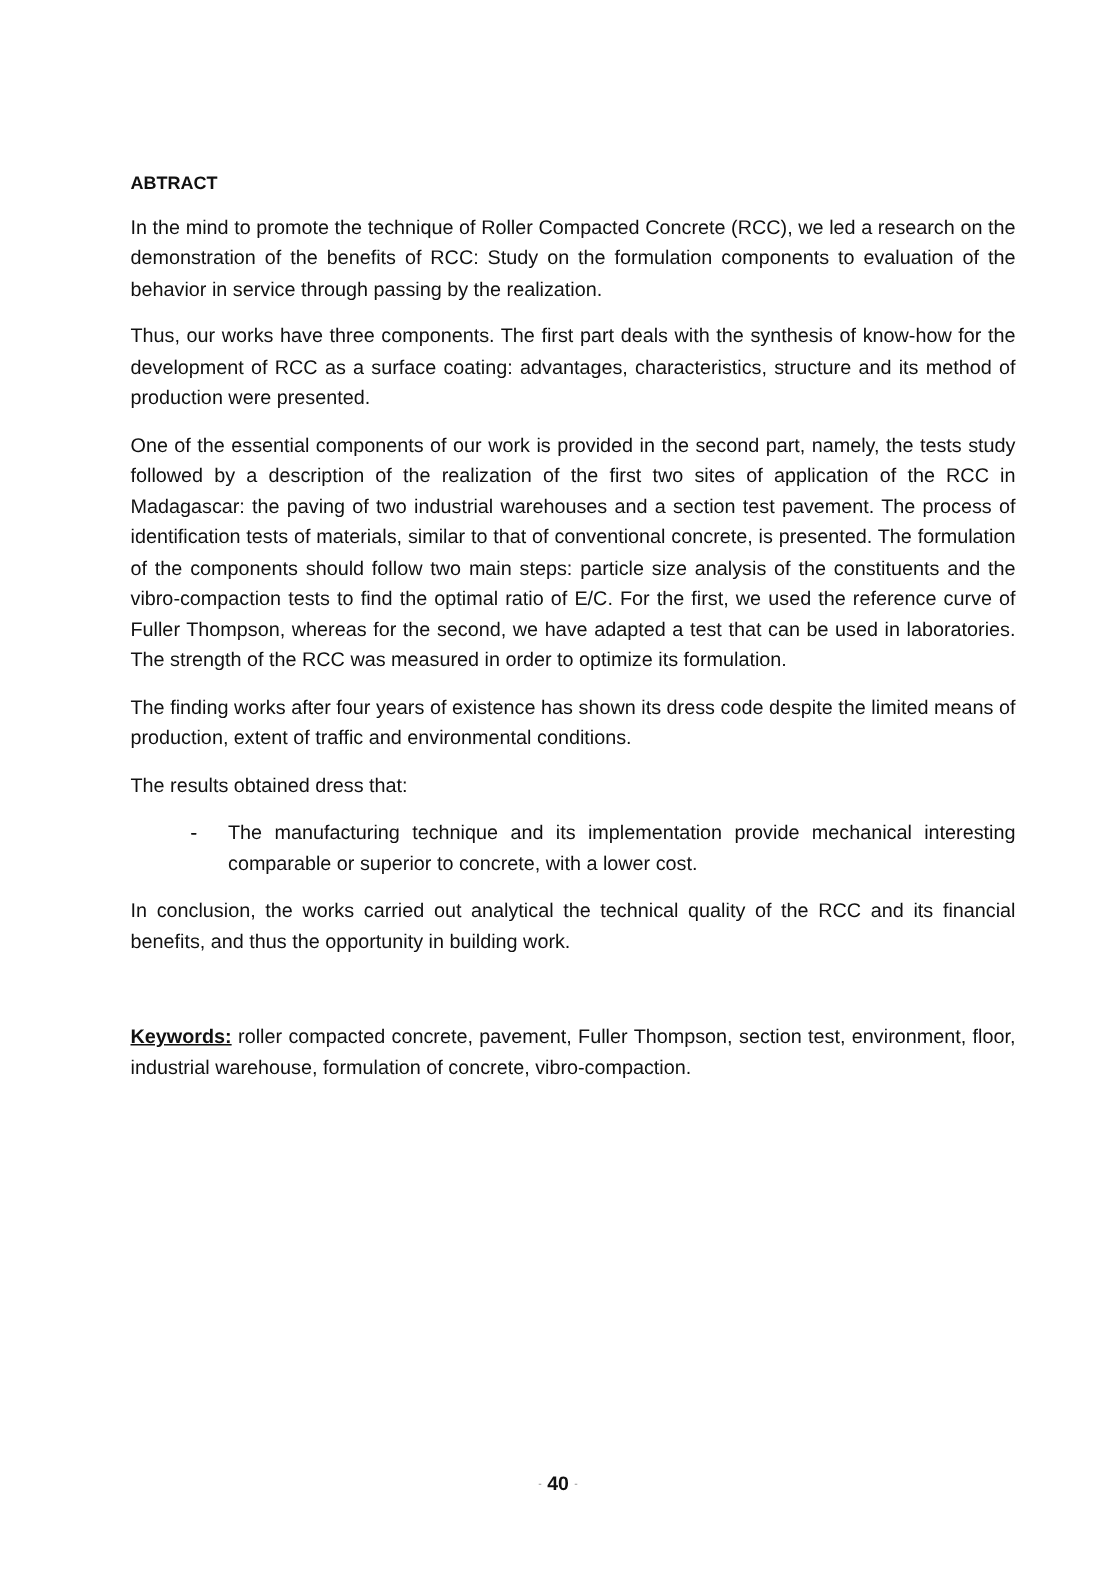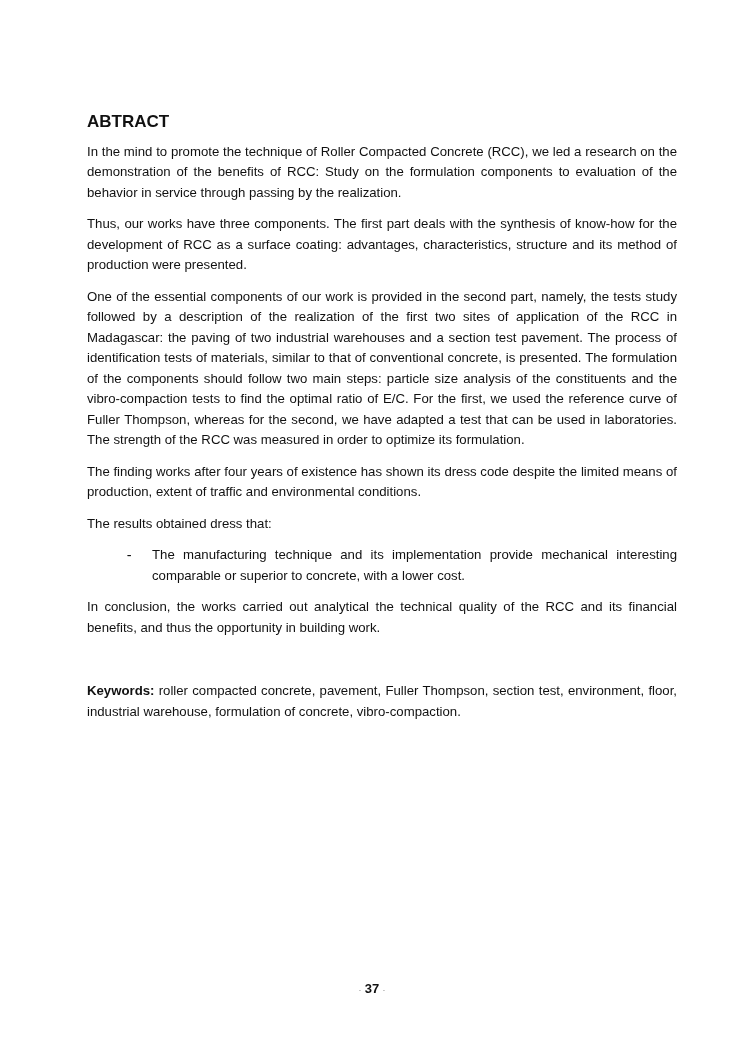--- a/index.html
+++ b/index.html
@@ -2,27 +2,27 @@
 <html><head>
   <meta charset="utf-8">
   <style>
     html, body { margin: 0; padding: 0; background: #ffffff; }
     body { width: 744px; height: 1053px; position: relative; overflow: hidden; }
     .page {
       position: absolute; left: 87px; top: 112px; width: 590px;
       font-family: "Liberation Sans", sans-serif; color: #111;
       font-size: 13.2px; line-height: 20.5px;
     }
-    .heading { font-weight: bold; font-size: 17px; margin: 0 0 9px 0; }
+    .heading { font-weight: bold; font-size: 12px; margin: 0 0 9px 0; }
     p { margin: 0 0 11px 0; text-align: justify; }
     ul.results { list-style: none; margin: 0 0 11px 0; padding: 0 0 0 65px; }
     ul.results li { position: relative; text-align: justify; margin: 0; }
     ul.results li .dash { position: absolute; left: -25px; top: 0; }
     .keywords { margin-top: 43px; }
-    .keywords b { font-weight: bold; }
+    .keywords b { font-weight: bold; text-decoration: underline; }
     .page-number {
       position: absolute; left: 0; width: 744px; top: 981px; text-align: center;
       font-family: "Liberation Sans", sans-serif; font-weight: bold; font-size: 13px; color: #111;
     }
     .page-number .tick { font-weight: normal; font-size: 7px; color: #888; vertical-align: middle; }
   </style>
 </head>
 <body>
 
 <div class="page">
@@ -40,15 +40,15 @@
       <span class="dash">-</span>
       <span>The manufacturing technique and its implementation provide mechanical interesting comparable or superior to concrete, with a lower cost.</span>
     </li>
   </ul>
   <p>In conclusion, the works carried out analytical the technical quality of the RCC and its financial benefits, and thus the opportunity in building work.</p>
   <p class="keywords"><b>Keywords:</b><span> roller compacted concrete, pavement, Fuller Thompson, section test, environment, floor, industrial warehouse, formulation of concrete, vibro-compaction.</span></p>
 </div>
 
 <div class="page-number">
   <span class="tick">-</span>
-  <span>37</span>
+  <span>40</span>
   <span class="tick">-</span>
 </div>
 
 </body></html>

